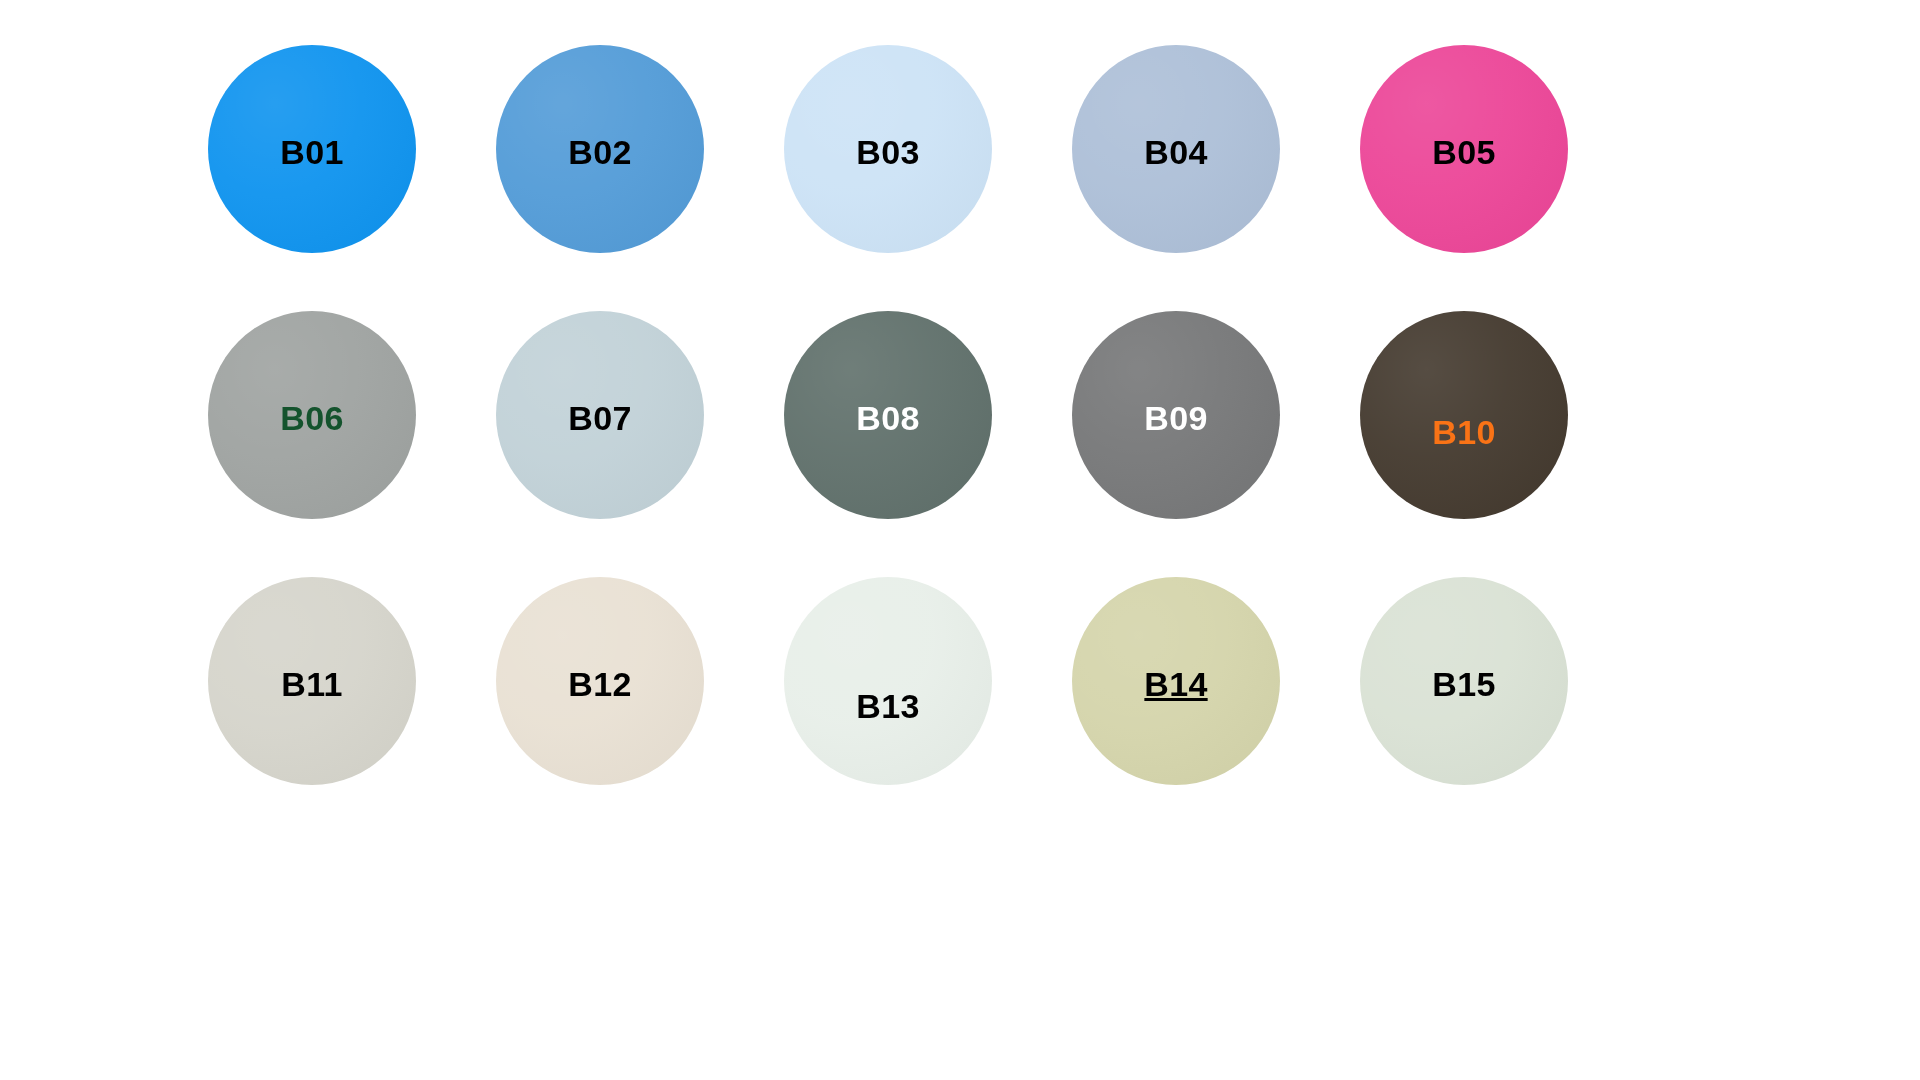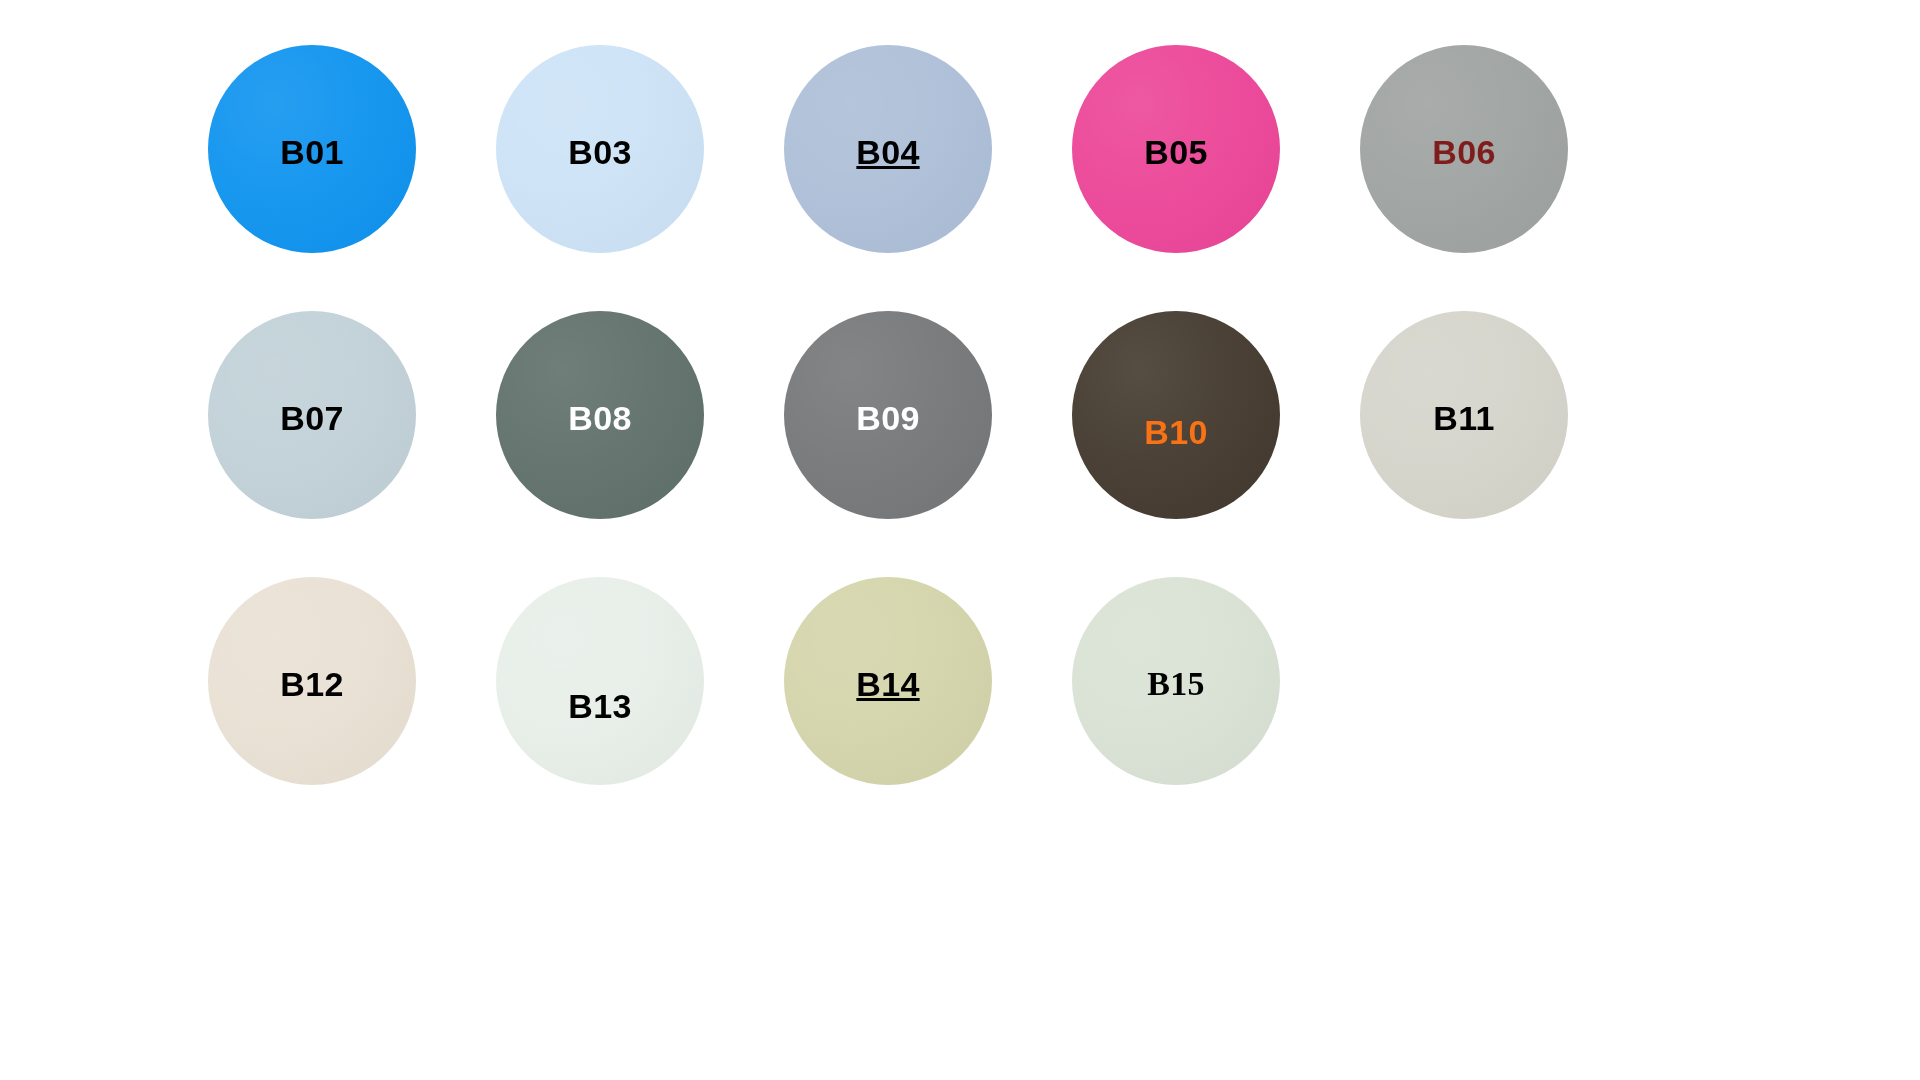--- a/index.html
+++ b/index.html
@@ -73,31 +73,34 @@
   }
 </style>
 </head>
 <body>
 
 <div id="swatch-board" style="background-color: rgb(255, 255, 255);">
   <div class="swatch-grid">
       <div class="swatch" style="background-color: rgb(18, 149, 239);">
         <span class="swatch-label" style="color: rgb(0, 0, 0);">B01</span>
       </div>
+      <div class="swatch" style="background-color: rgb(85, 157, 216);">
+        <span class="swatch-label" style="color: rgb(0, 0, 0);">B02</span>
+      </div>
       <div class="swatch" style="background-color: rgb(205, 227, 246);">
         <span class="swatch-label" style="color: rgb(0, 0, 0);">B03</span>
       </div>
-      <div class="swatch" style="background-color: rgb(174, 192, 216); text-decoration: underline;">
+      <div class="swatch" style="background-color: rgb(174, 192, 216);">
         <span class="swatch-label" style="color: rgb(0, 0, 0);">B04</span>
       </div>
       <div class="swatch" style="background-color: #ec4899; text-align: center;">
         <span class="swatch-label" style="color: rgb(0, 0, 0);">B05</span>
       </div>
       <div class="swatch" style="background-color: rgb(160, 164, 162);">
-        <span class="swatch-label" style="color: #7f1d1d;">B06</span>
+        <span class="swatch-label" style="color: #14532d;">B06</span>
       </div>
       <div class="swatch" style="background-color: rgb(194, 210, 216);">
         <span class="swatch-label" style="color: rgb(0, 0, 0);">B07</span>
       </div>
       <div class="swatch" style="background-color: rgb(98, 114, 109);">
         <span class="swatch-label" style="color: rgb(255, 255, 255);">B08</span>
       </div>
       <div class="swatch" style="background-color: rgb(120, 121, 122); align-items: center;">
         <span class="swatch-label" style="color: rgb(255, 255, 255);">B09</span>
       </div>
@@ -110,16 +113,16 @@
       <div class="swatch" style="background-color: rgb(233, 225, 212);">
         <span class="swatch-label" style="color: rgb(0, 0, 0);">B12</span>
       </div>
       <div class="swatch" style="background-color: rgb(232, 239, 233);">
         <span class="swatch-label" style="color: rgb(0, 0, 0); margin-top: 44px;">B13</span>
       </div>
       <div class="swatch" style="background-color: rgb(213, 213, 172);">
         <span class="swatch-label" style="color: rgb(0, 0, 0); text-decoration: underline;">B14</span>
       </div>
       <div class="swatch" style="background-color: rgb(218, 226, 213);">
-        <span class="swatch-label" style="color: rgb(0, 0, 0); font-family: Liberation Serif, serif;">B15</span>
+        <span class="swatch-label" style="color: rgb(0, 0, 0);">B15</span>
       </div>
     </div>
 </div>
 
 </body></html>

